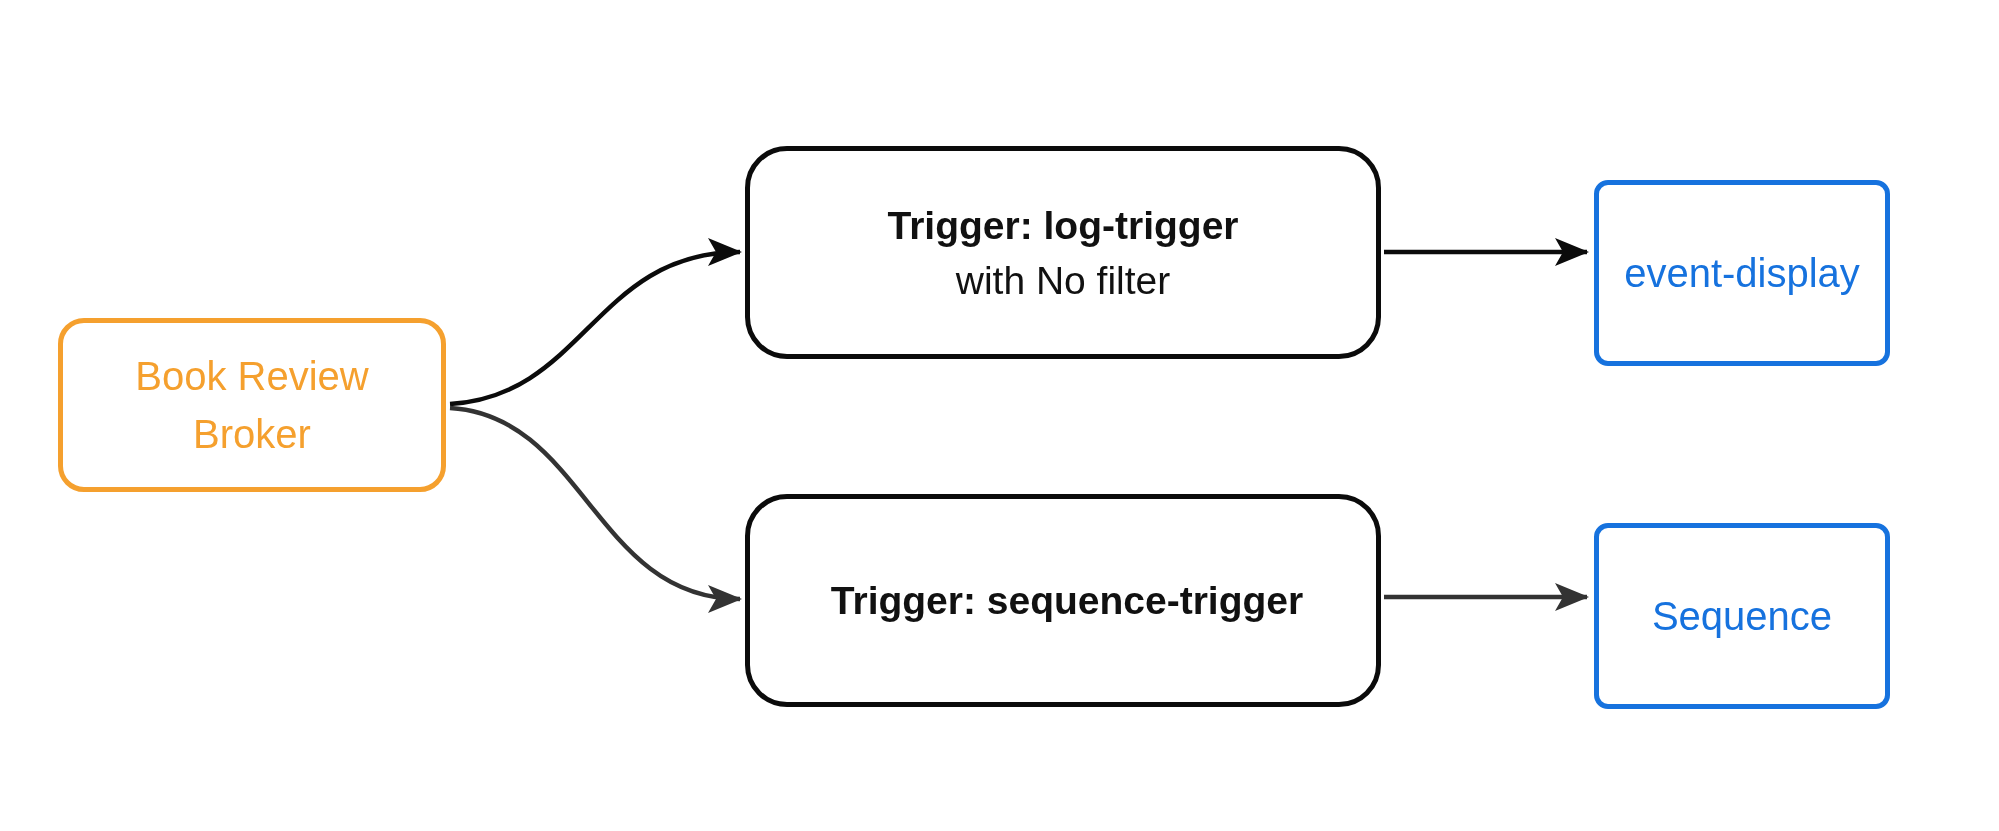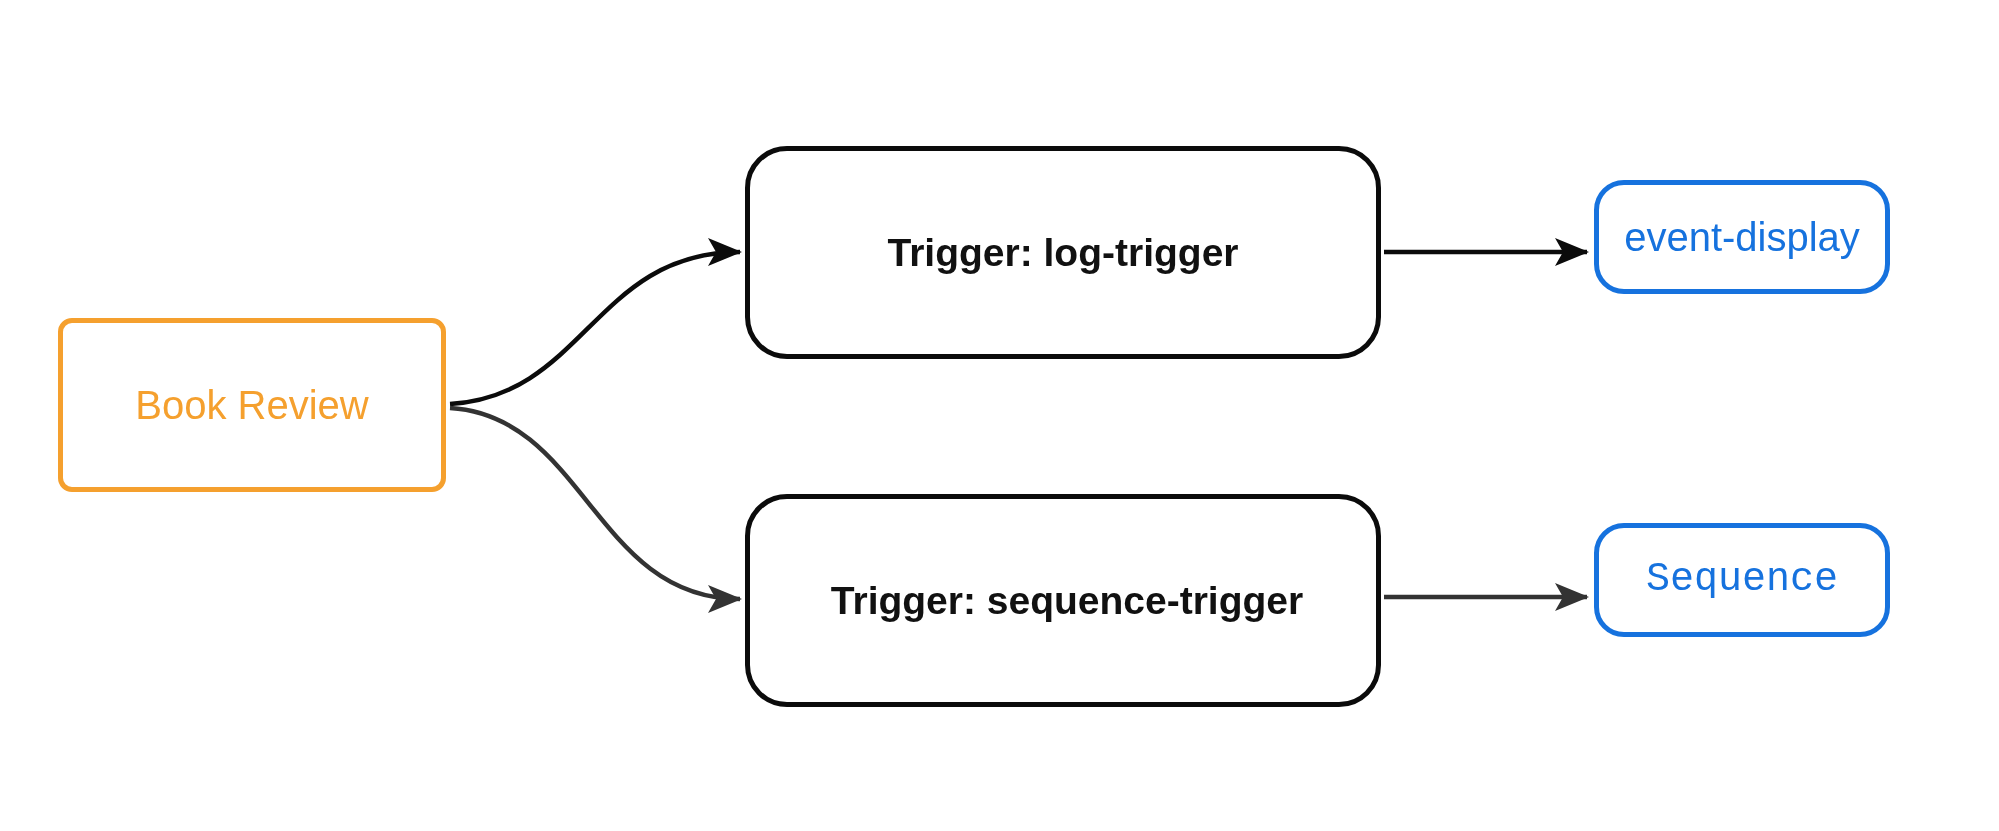--- a/index.html
+++ b/index.html
@@ -32,48 +32,48 @@
     align-items: center;
     justify-content: center;
     text-align: center;
     background: #ffffff;
     box-sizing: border-box;
   }
   .node-broker {
     left: 58px; top: 318px;
     width: 388px; height: 174px;
     border: 5px solid var(--broker_accent, #F5A02E);
-    border-radius: 14px;
+    border-radius: 26px;
     color: var(--broker_accent, #F5A02E);
     font-size: 40px;
     line-height: 58px;
   }
   .node-trigger {
     left: 745px;
     width: 636px; height: 213px;
     border: 5px solid var(--node_border, #0B0B0B);
     border-radius: 42px;
     color: var(--node_text, #111);
     font-size: 39px;
     line-height: 55px;
   }
   .node-trigger .trigger-title { font-weight: bold; }
   .node-trigger-log { top: 146px; }
   .node-trigger-sequence { top: 494px; padding-left: 8px; }
   .node-sink {
     left: 1594px;
-    width: 296px; height: 114px;
+    width: 296px; height: 186px;
     border: 5px solid var(--sink_accent, #1672DE);
-    border-radius: 30px;
+    border-radius: 14px;
     color: var(--sink_accent, #1672DE);
     font-size: 40px;
     line-height: 48px;
   }
   .node-event-display { top: 180px; }
-  .node-sequence { top: 523px; font-family: Liberation Mono, monospace; }
+  .node-sequence { top: 523px; }
 </style>
 </head>
 <body>
 
 <div class="canvas">
 
   <svg class="edge-layer" viewBox="0 0 1999 831" xmlns="http://www.w3.org/2000/svg" aria-hidden="true">
     <defs>
       <marker id="ah-dark" markerUnits="userSpaceOnUse" markerWidth="36" markerHeight="30" viewBox="0 0 36 30" refX="33" refY="15" orient="auto">
         <path d="M1,1 L35,15 L1,29 L9,15 Z" fill="#0B0B0B"></path>
@@ -87,24 +87,26 @@
 
     <path class="edge" d="M 450 408 C 585 416, 595 599, 740 599" marker-end="url(#ah-gray)" stroke="#333333"></path>
 
     <path class="edge" d="M 1384 252 L 1587 252" marker-end="url(#ah-dark)" stroke="#0B0B0B"></path>
 
     <path class="edge" d="M 1384 597 L 1587 597" marker-end="url(#ah-gray)" stroke="#333333"></path>
   </svg>
 
   <div class="node node-broker">
     <div>Book Review</div>
+    <div>Broker</div>
   </div>
 
   <div class="node node-trigger node-trigger-log">
     <div class="trigger-title">Trigger: log-trigger</div>
+    <div class="trigger-subtitle">with No filter</div>
   </div>
 
   <div class="node node-sink node-event-display">
     <div>event-display</div>
   </div>
 
   <div class="node node-trigger node-trigger-sequence">
     <div class="trigger-title">Trigger: sequence-trigger</div>
   </div>
 

